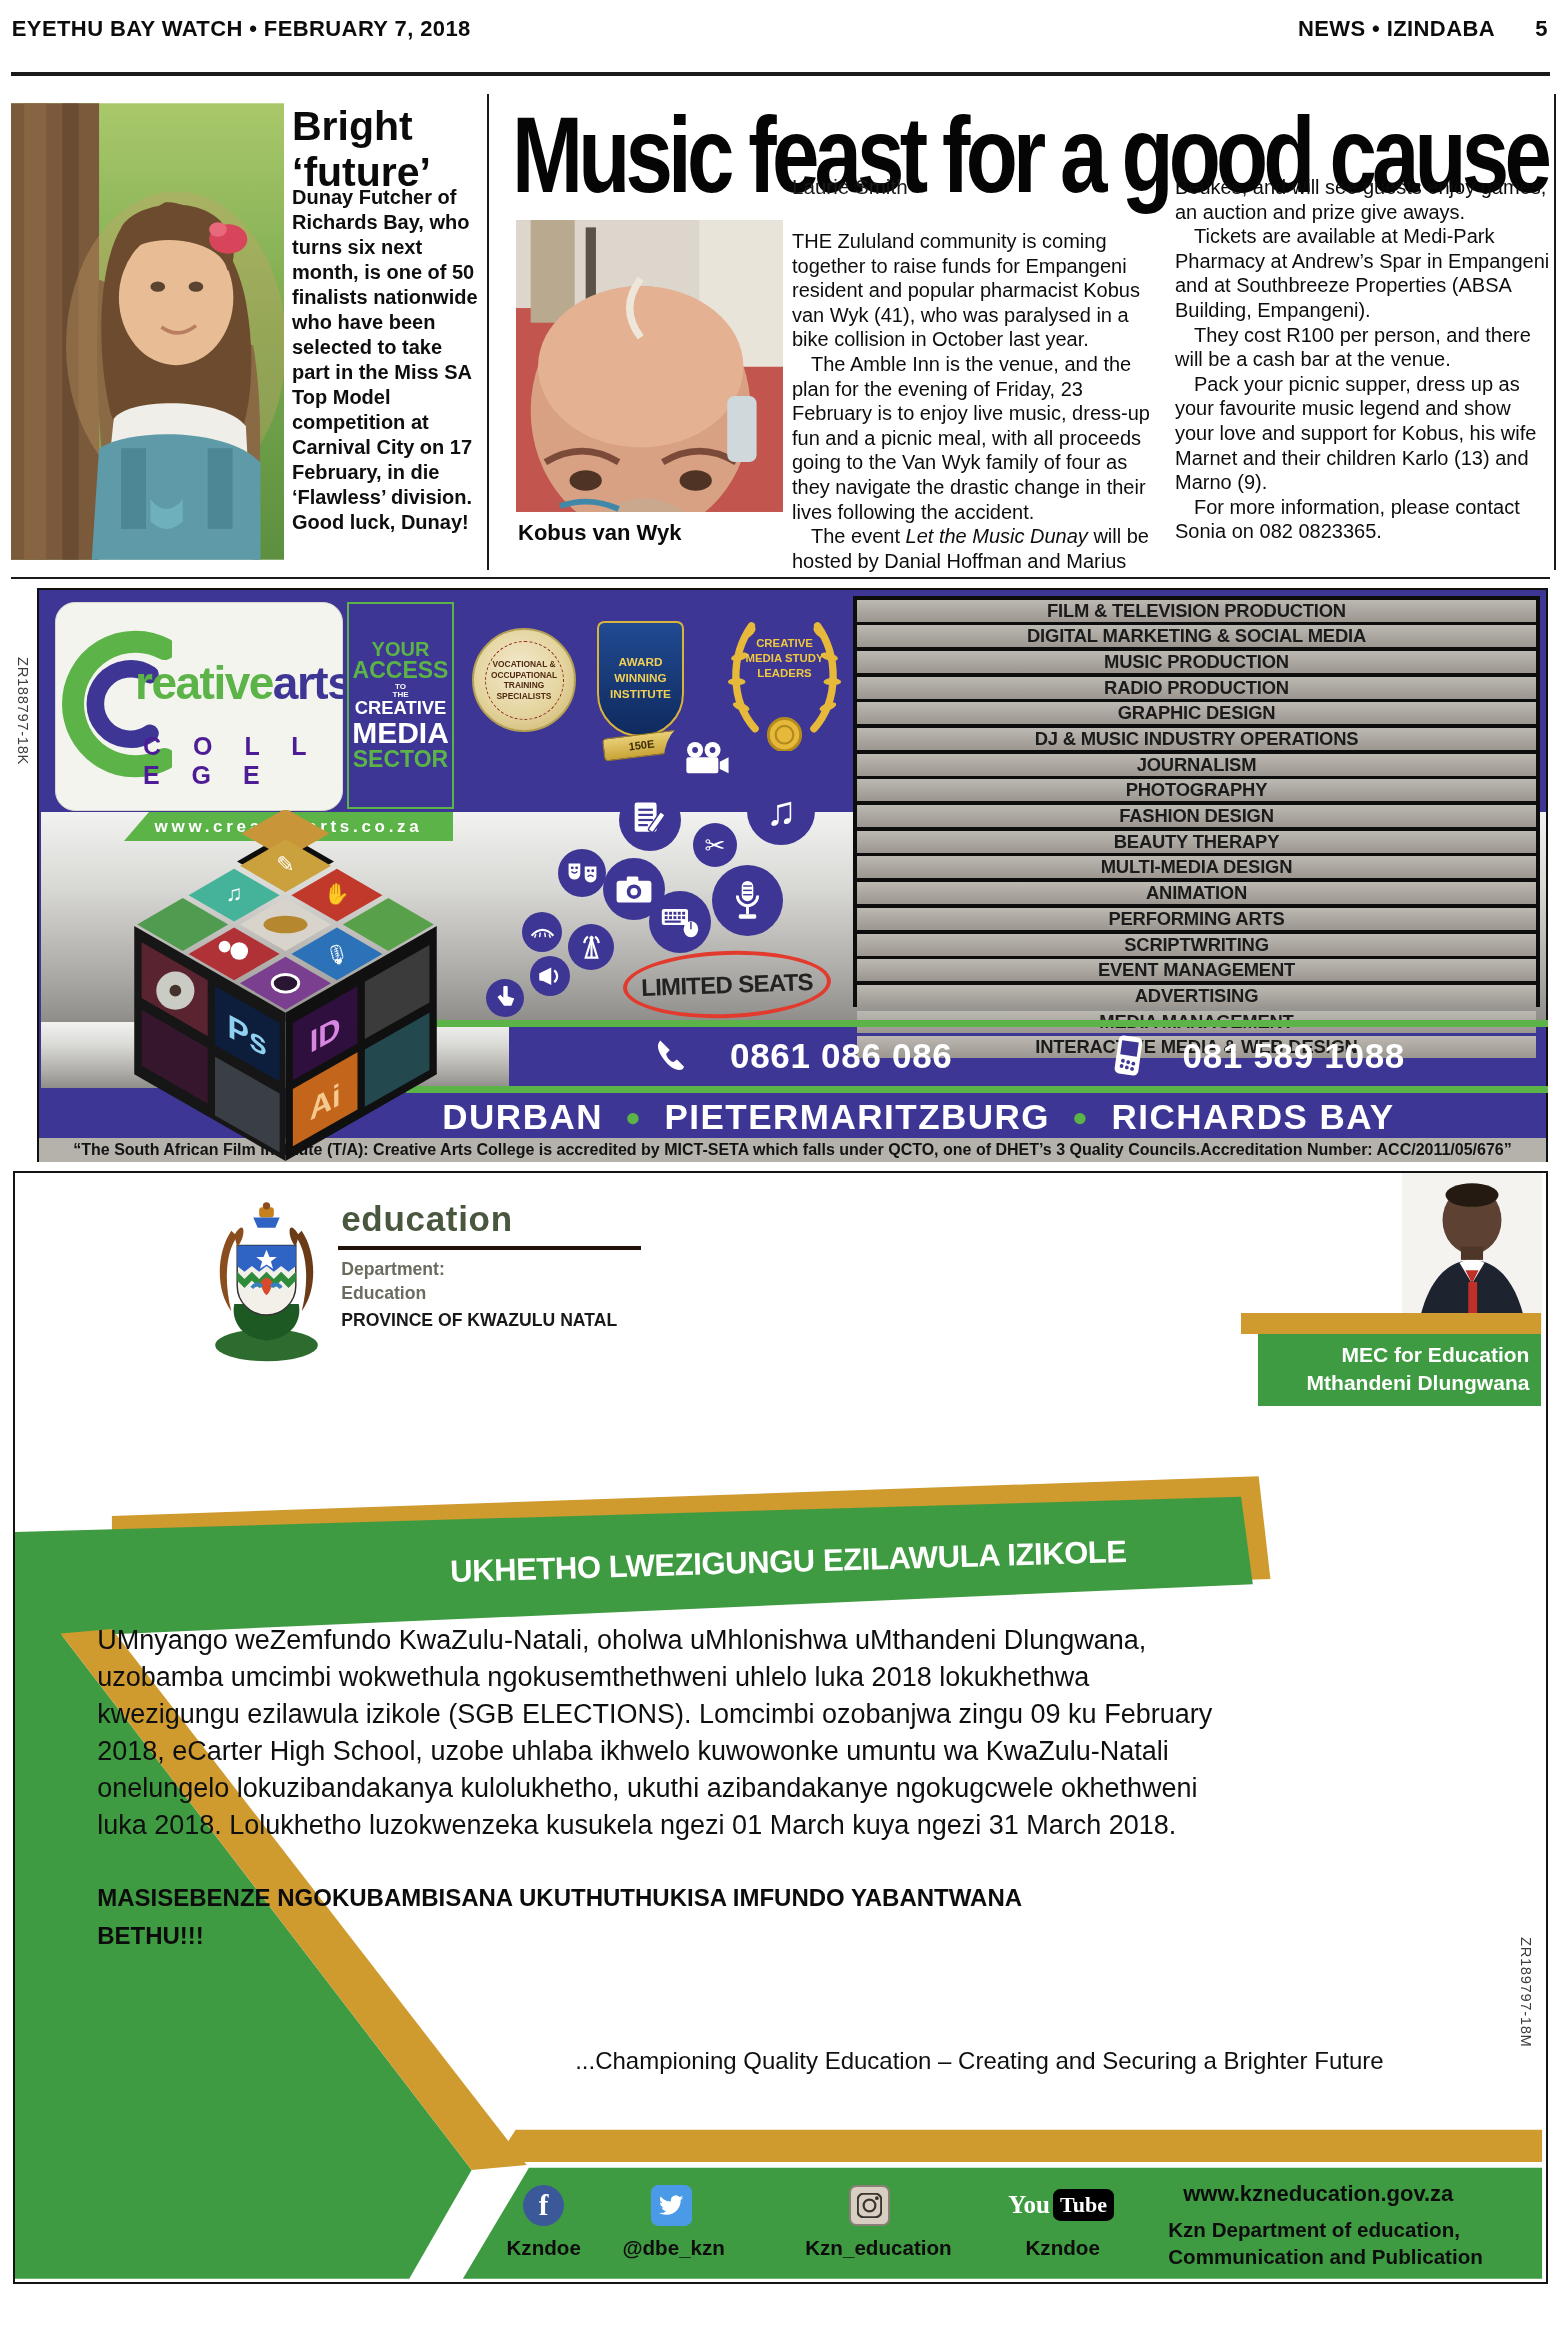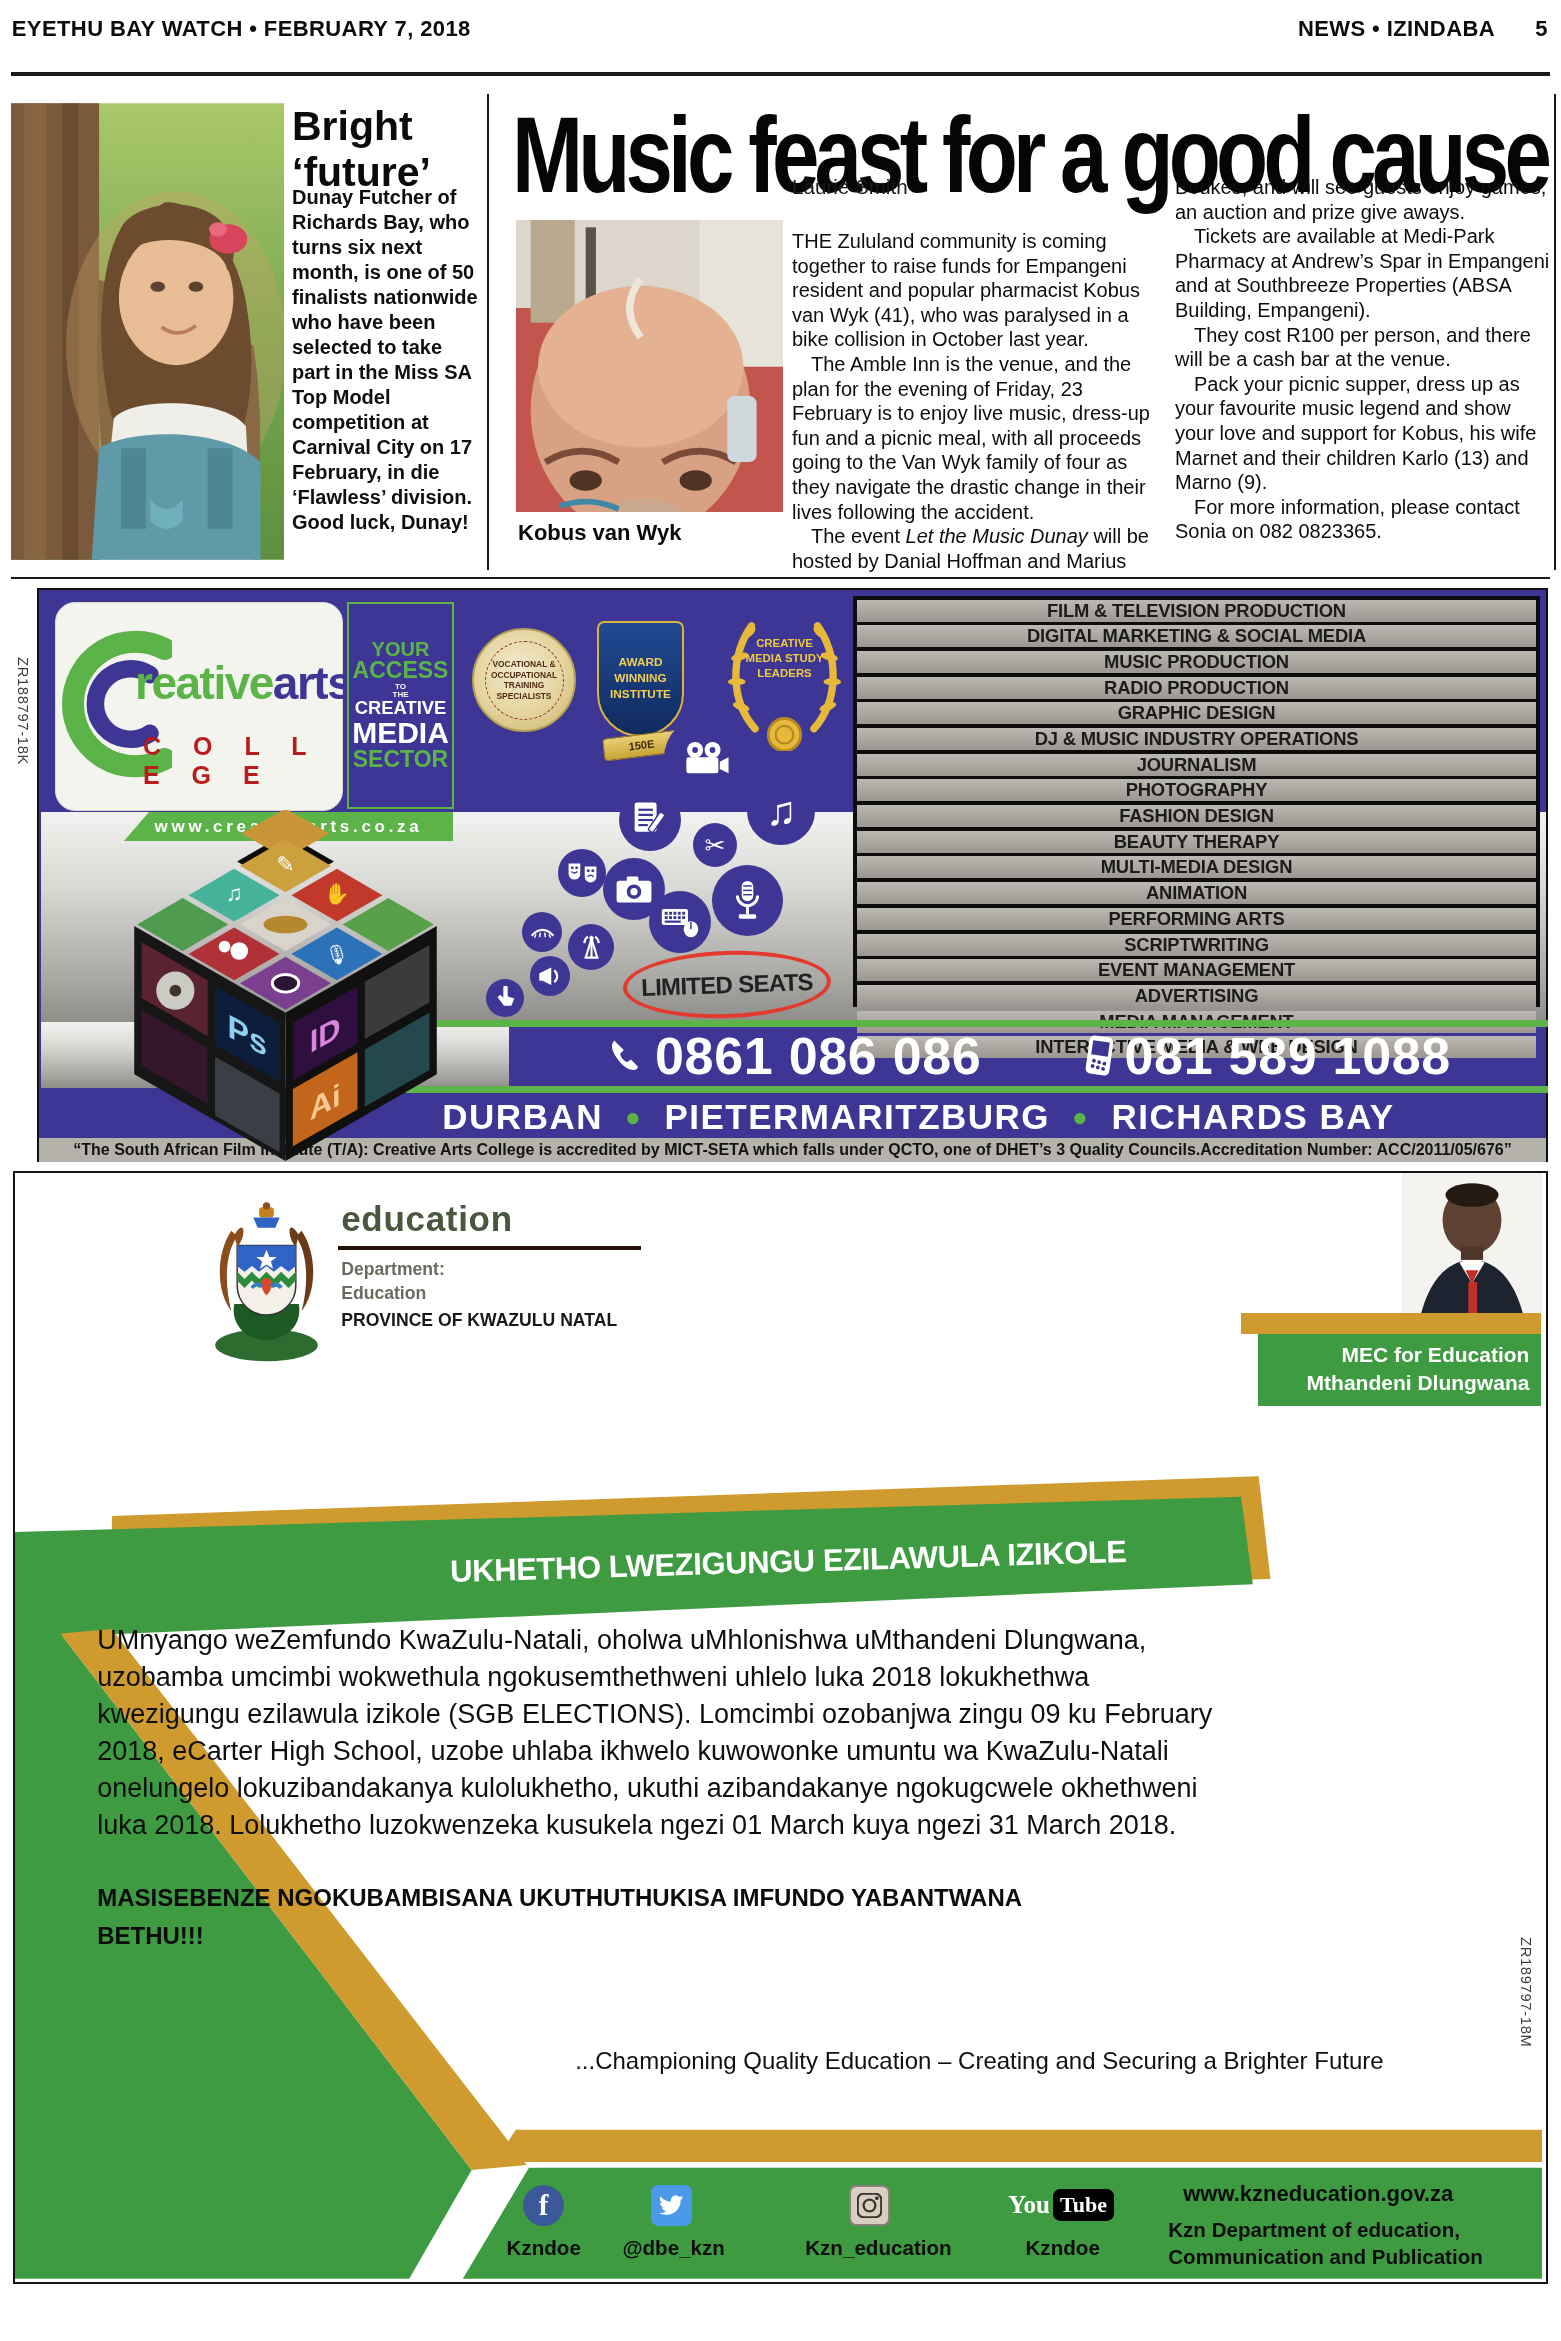--- a/index.html
+++ b/index.html
@@ -17,21 +17,21 @@
   .byline{font-size:20.6px;color:#1a1a1a;}
   .coltxt{font-size:20px;line-height:24.6px;color:#0d0d0d;}
   .coltxt p{margin:0;}
   .coltxt p.ind{text-indent:19px;}
   .caption{font-size:22px;font-weight:bold;color:#0a0a0a;}
   
   .ca{left:37px;top:588px;width:1511px;height:574px;background:#3d3694;border:2.2px solid #101010;box-sizing:border-box;}
   .ca .silver{background:linear-gradient(180deg,#f2f2f0 0%,#d9d9d6 35%,#a9a7a3 80%,#8f8d89 100%);}
   .logo-panel{left:16px;top:11.8px;width:286px;height:207px;background:#f4f4ef;border-radius:20px;border:1.5px solid #d8d8d0;}
   .logo-name{font-size:46px;font-weight:bold;letter-spacing:-1.5px;white-space:nowrap;}
-  .logo-college{font-size:25px;font-weight:bold;letter-spacing:12.5px;color:#b91c1c;}
+  .logo-college{font-size:25px;font-weight:bold;letter-spacing:12.5px;color:#4c1d95;}
   .www-bar{background:#5cb347;clip-path:polygon(25px 0,100% 0,100% 100%,0 100%);
            color:#fff;font-weight:bold;font-size:17px;letter-spacing:3.7px;display:flex;align-items:center;justify-content:center;}
   .access-box{left:308px;top:11.8px;width:107px;height:207px;border:2.9px solid #5cb347;box-sizing:border-box;
               display:flex;flex-direction:column;align-items:center;justify-content:center;line-height:1.02;text-align:center;}
   .acc-green{color:#5cb347;font-weight:bold;}
   .acc-white{color:#ffffff;font-weight:bold;}
   .badge-circle{left:433px;top:38px;width:100px;height:100px;border-radius:50%;
       background:radial-gradient(circle at 45% 40%,#f4ead0 0%,#e4d49e 55%,#c7b065 100%);
       border:2.9px solid #b3a054;display:flex;align-items:center;justify-content:center;text-align:center;}
   .badge-circle .inner{width:79px;height:79px;border-radius:50%;border:1.5px dashed #8c2218;display:flex;align-items:center;justify-content:center;
@@ -48,22 +48,22 @@
   .course-grid{left:814px;top:5.9px;width:687px;height:411px;background:#0d0d0d;padding:3.7px;box-sizing:border-box;
       display:grid;grid-template-columns:1fr;grid-auto-rows:1fr;gap:3.7px;}
   .course-cell{background:linear-gradient(#bcb8b2 0%,#aaa69f 55%,#9b968f 100%);display:flex;align-items:center;justify-content:center;
       font-size:18.4px;font-weight:bold;color:#1b1b1b;transform:none;letter-spacing:-0.2px;text-align:center;}
   .picon{border-radius:50%;background:#3d3694;display:flex;align-items:center;justify-content:center;z-index:6;}
   .picon svg{display:block;}
   .limited{left:584px;top:361px;width:200px;height:59px;border:4.4px solid #e23b2e;border-radius:50%;
       display:flex;align-items:center;justify-content:center;font-size:24px;font-weight:bold;color:#222;
       transform:rotate(-2deg);z-index:7;background:transparent;letter-spacing:-0.7px;}
   .green-line{background:#5cb347;height:6.6px;}
-  .phone-row{left:470px;top:436px;width:1039px;height:59px;display:flex;align-items:center;justify-content:center;gap:11px;
-      color:#fff;font-size:52px;font-weight:bold;letter-spacing:0.7px;}
+  .phone-row{left:470px;top:436px;width:1039px;height:59px;display:flex;align-items:center;justify-content:center;gap:40px;
+      color:#fff;font-size:35px;font-weight:bold;letter-spacing:0.7px;}
   .cities-row{left:250px;top:505px;width:1259px;height:44px;display:flex;align-items:center;justify-content:center;gap:22px;
       color:#fff;font-size:35px;font-weight:bold;letter-spacing:1.5px;}
   .cities-row .dot{color:#5cb347;font-size:26.4px;}
   .accred{left:0px;top:548px;width:1507px;height:24px;background:#b5b1ab;display:flex;align-items:center;justify-content:center;
       font-size:16px;font-weight:bold;color:#131313;transform:none;}
   .vcode{font-size:14.7px;color:#3c3c3c;writing-mode:vertical-rl;letter-spacing:0.7px;}
   
   .ea{left:13.2px;top:1171px;width:1535px;height:1113px;background:#fff;border:2.2px solid #141414;box-sizing:border-box;}
   .edu-word{font-size:35px;font-weight:bold;color:#49573f;letter-spacing:0.7px;}
   .edu-under{background:#23120c;height:3.7px;}

